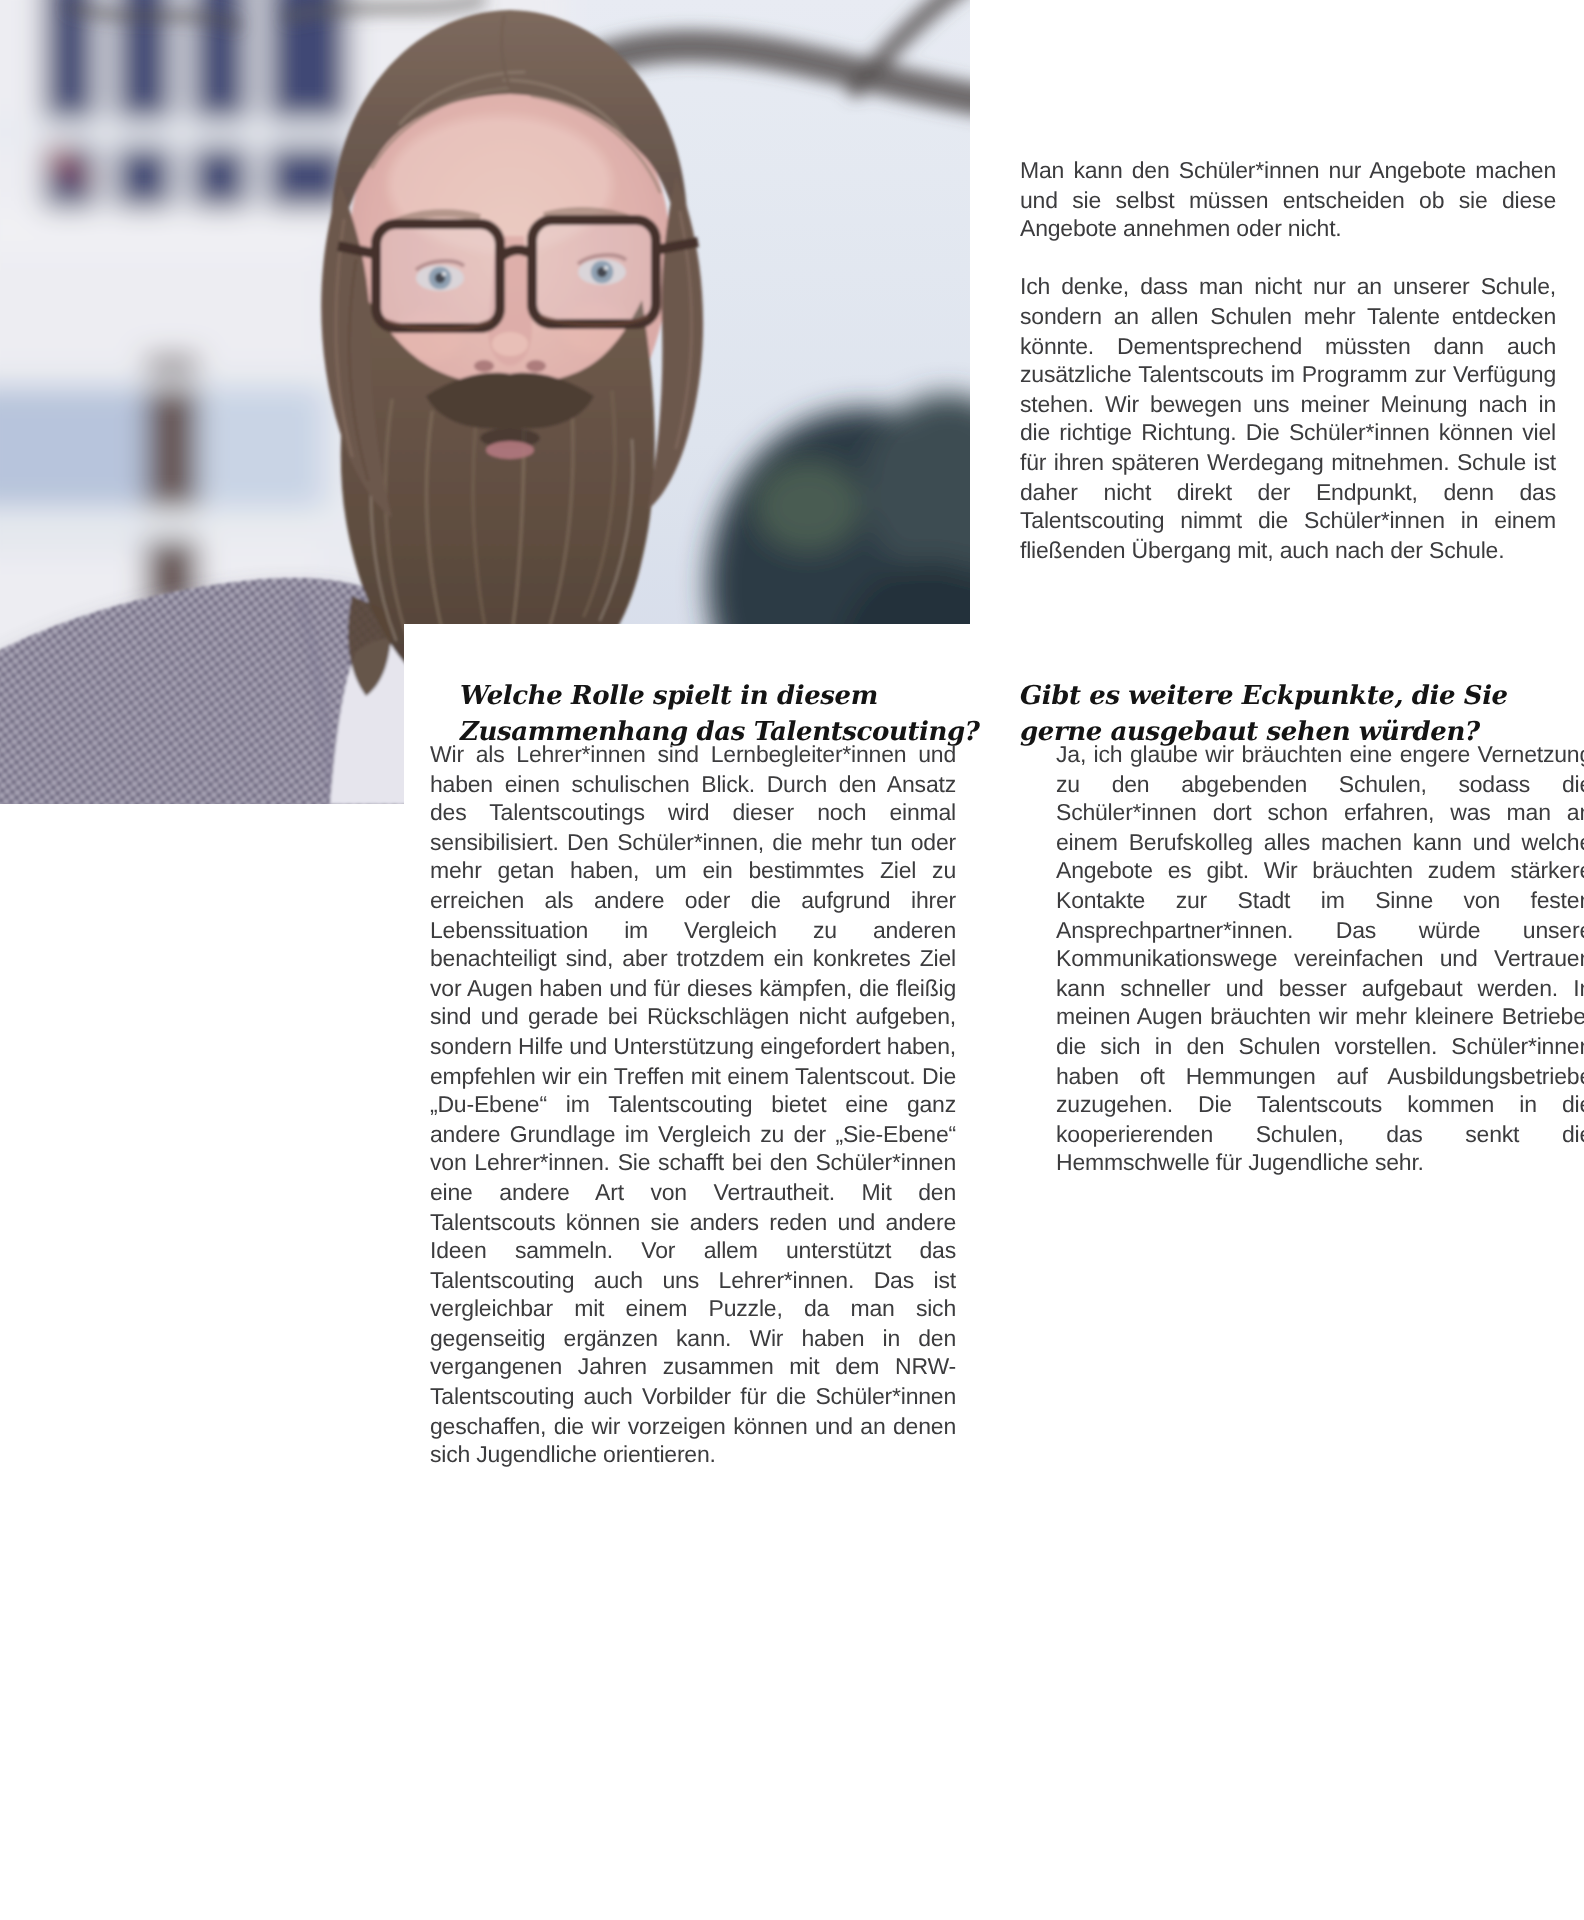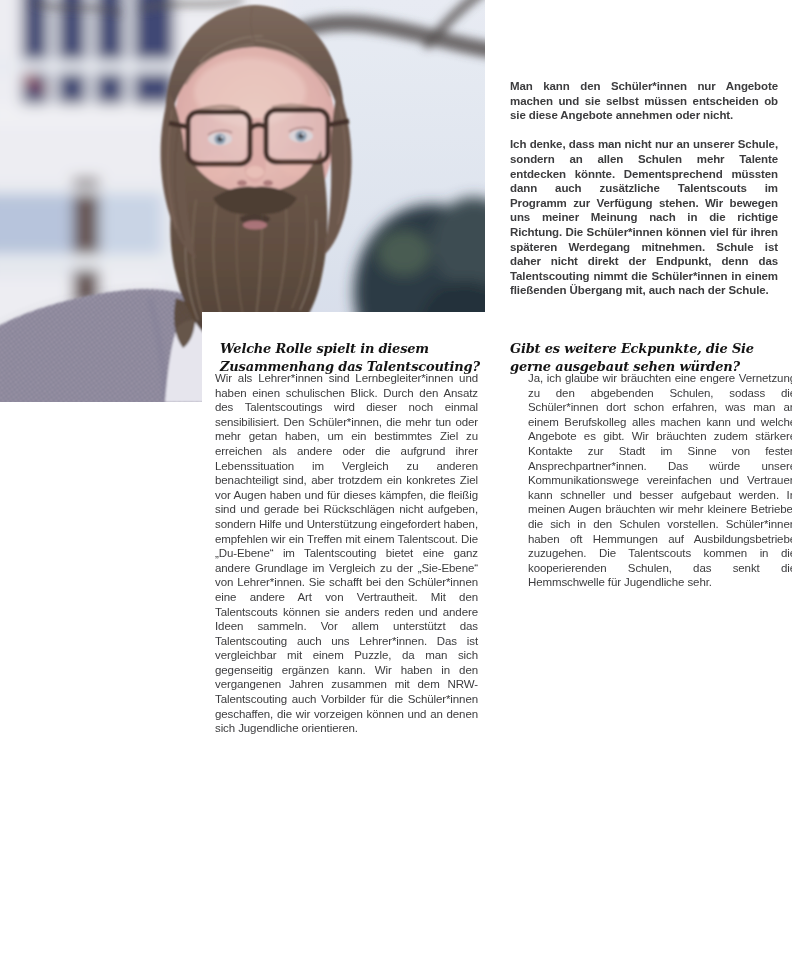--- a/index.html
+++ b/index.html
@@ -14,29 +14,29 @@
   .white-patch {
     position:absolute; left:202px; top:312px; width:283px; height:90px;
     background:#ffffff;
   }
   .q-heading {
     position:absolute;
     font-family:"DejaVu Serif", serif; font-style:italic; font-weight:bold;
     font-size:13px; line-height:18px; letter-spacing:-0.2px;
     color:#141414; text-align:left;
   }
-  .q-heading-left  { left:220px; top:329px; width:263px; }
+  .q-heading-left  { left:230px; top:329px; width:263px; }
   .q-heading-right { left:510px; top:329px; width:268px; }
   .body-col {
     position:absolute;
     color:#3c3c3e; font-size:11.5px; line-height:14.6px; letter-spacing:-0.1px;
     text-align:justify;
   }
   .body-col p { margin:0 0 14.6px 0; }
-  .col-right-top    { left:510px; top:79px;  width:268px;font-weight:bold; }
+  .col-right-top    { left:510px; top:79px;  width:268px; }
   .col-left-answer  { left:215px; top:371px; width:263px; }
   .col-right-answer { left:528px; top:371px; width:268px; }
 </style>
 </head>
 <body>
 
 <div class="page">
 
   <div class="photo" title="Blurred outdoor portrait of a man with tied-back hair, glasses and a long beard, wearing a grey houndstooth blazer in front of a white school building with dark windows, bare branches and evergreen foliage">
     <svg width="485" height="402" viewBox="0 0 485 402" xmlns="http://www.w3.org/2000/svg">

